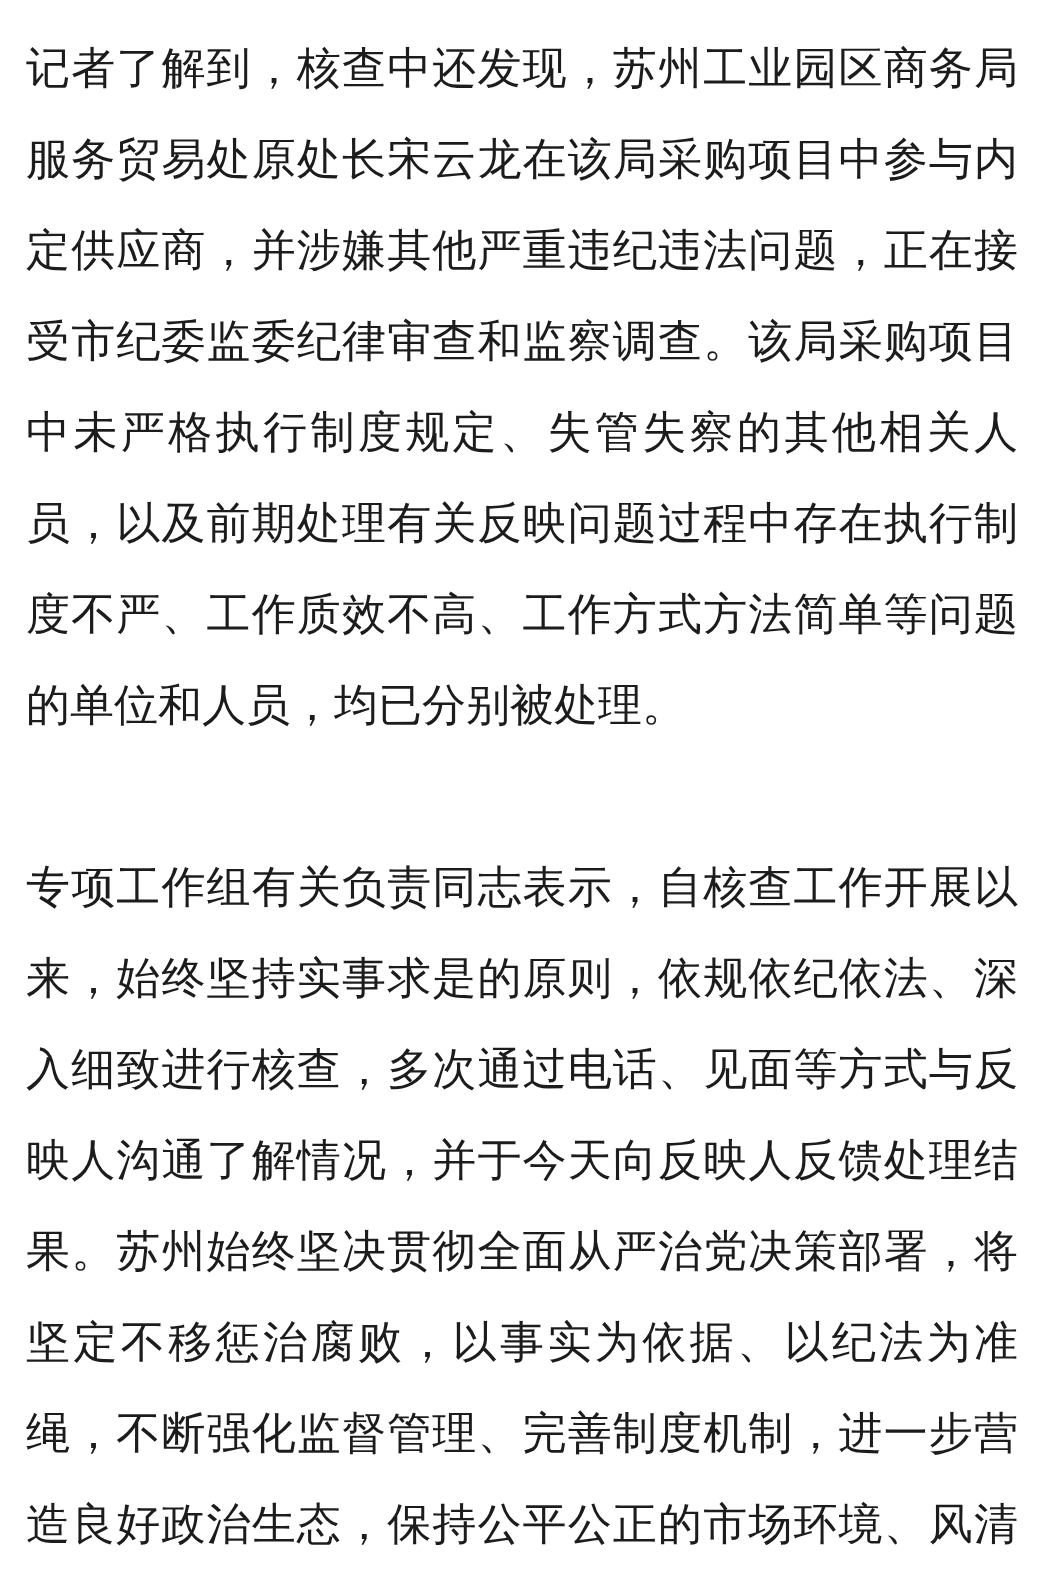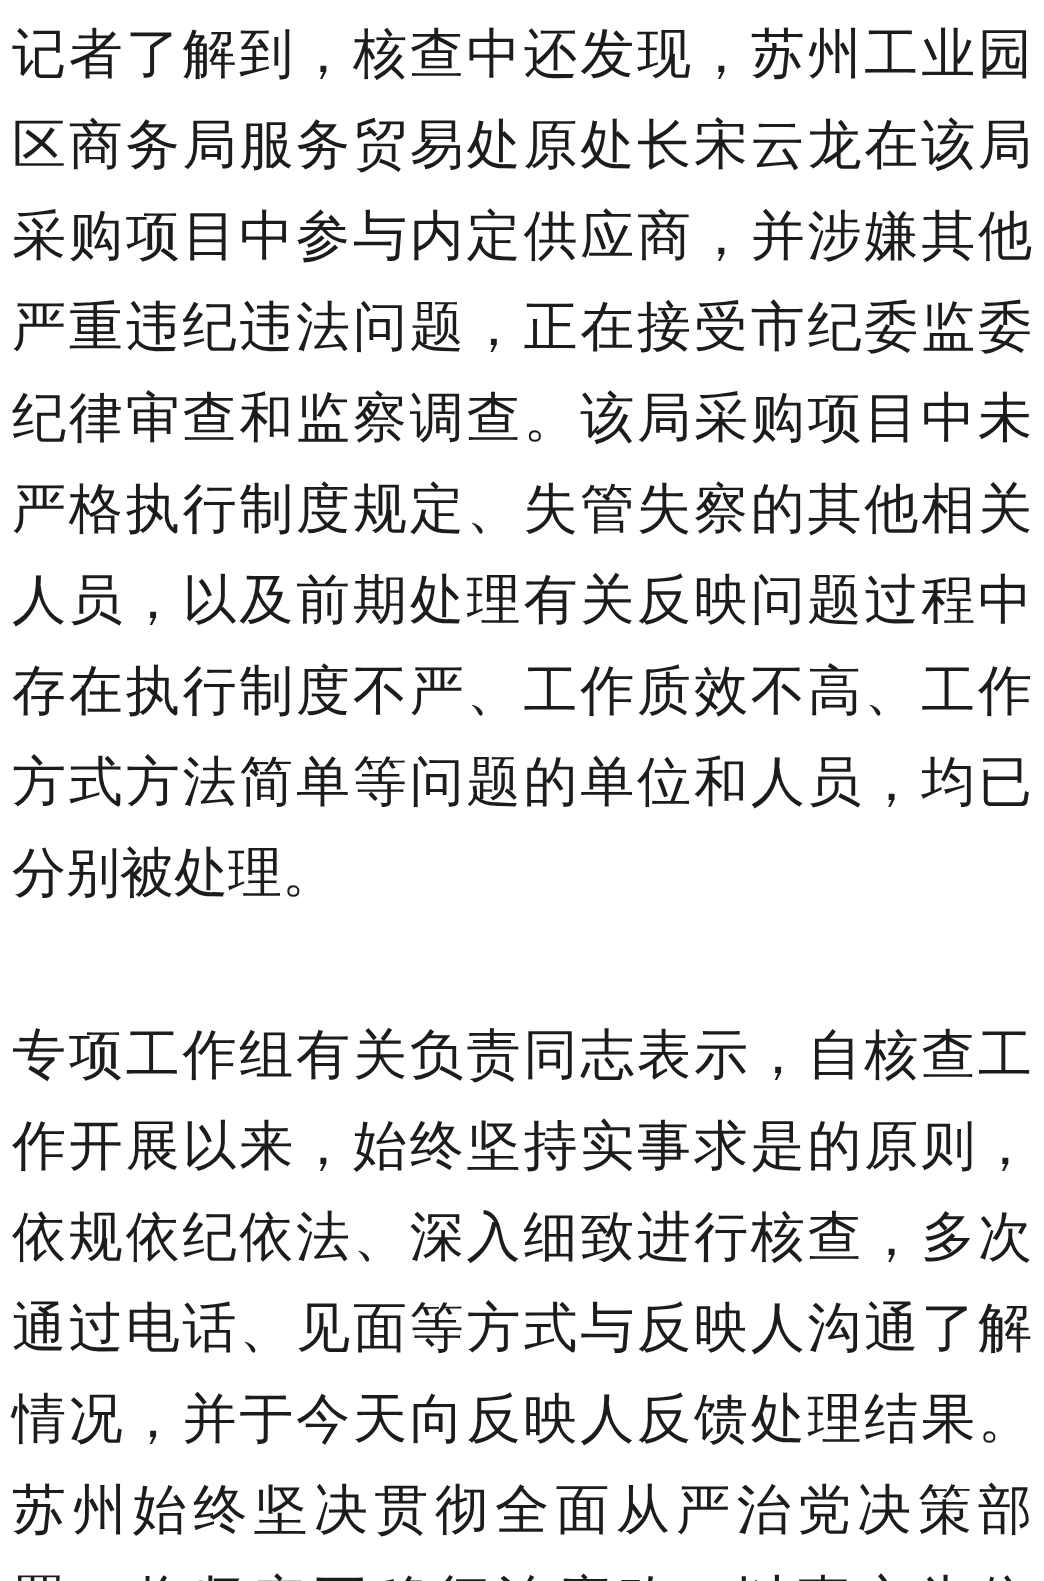--- a/index.html
+++ b/index.html
@@ -17,27 +17,27 @@
     width: 1044px;
     height: 1581px;
     box-sizing: border-box;
     padding: 4px 8px 0 8px;
     background: #ffffff;
   }
   .article {
     color: #1c1c1c;
   }
   .para {
-    font-size: 54px;
+    font-size: 44px;
     line-height: 91px;
     letter-spacing: 0px;
     text-align: justify;
     text-justify: inter-character;
     font-weight: 400;
-    margin: 4px;
+    margin: 18px;
     word-break: break-all;
   }
   .para + .para {
     margin-top: 91px;
   }
 </style>
 </head>
 <body>
 
 <div class="page">

